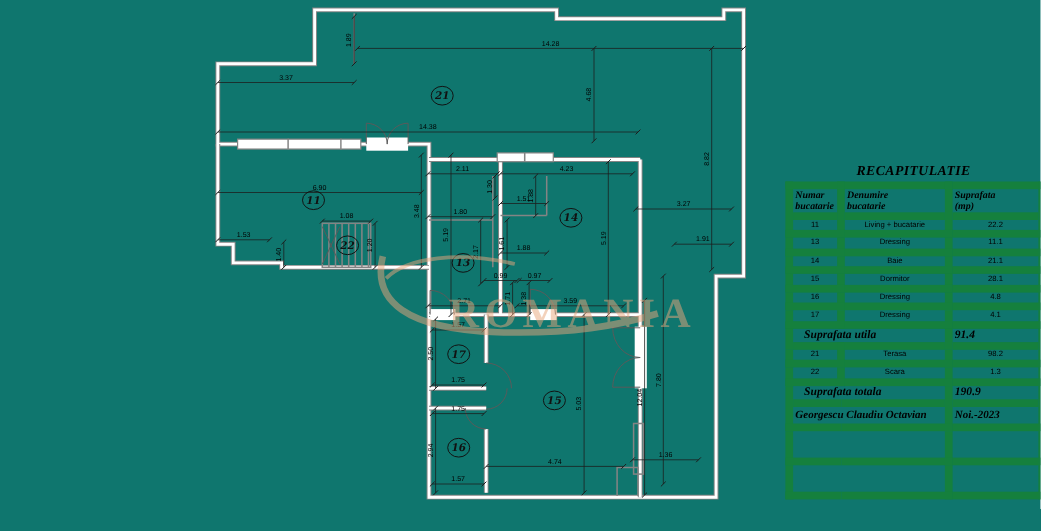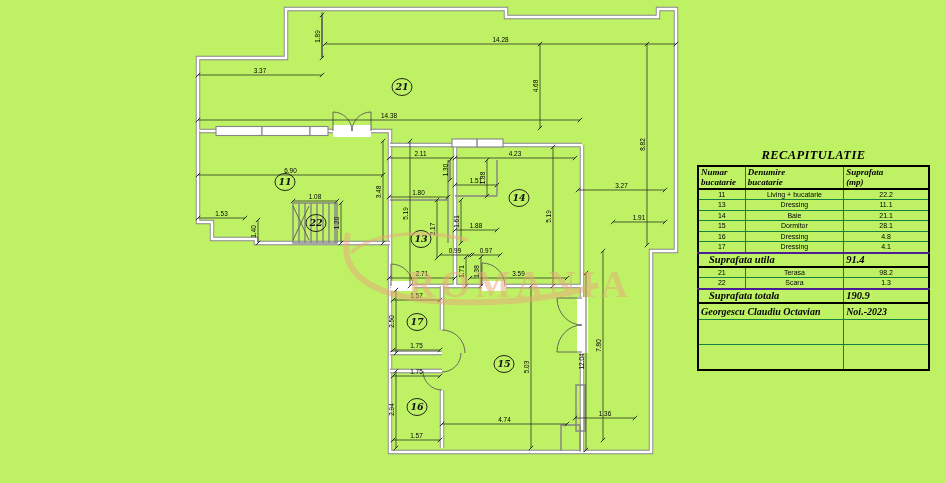--- a/index.html
+++ b/index.html
@@ -1,16 +1,16 @@
 <!DOCTYPE html>
 <html style="--wm: #e9a77c;"><head>
 <meta charset="utf-8">
 <style>
   html,body{margin:0;padding:0;background:#fff;}
-  .canvas{position:relative;width:946px;height:483px;background:#bef264;overflow:hidden;
+  .canvas{position:relative;width:946px;height:483px;background:#0f766e;overflow:hidden;
           font-family:"Liberation Sans",sans-serif;}
   svg{position:absolute;left:0;top:0;}
 
   
   .wallO{stroke:#848484;stroke-width:4.4;fill:none;stroke-linecap:butt;stroke-linejoin:miter;}
   .wallI{stroke:#ffffff;stroke-width:2.6;fill:none;stroke-linecap:butt;stroke-linejoin:miter;}
   .wallT{stroke:#848484;stroke-width:1.4;fill:none;}
   .gap{fill:#ffffff;stroke:none;}
   .win{stroke:#848484;stroke-width:1.1;fill:#ffffff;}
   .door{stroke:#5a5a5a;stroke-width:0.9;fill:none;}
@@ -25,25 +25,25 @@
   .roomt{font-family:"DejaVu Serif",serif;font-style:italic;font-weight:bold;
          font-size:9.5px;fill:#111;text-anchor:middle;}
 
   
   .wm{opacity:0.5;}
   .wmtx{font-family:"Liberation Serif",serif;font-weight:bold;font-size:38px;
         letter-spacing:5px;fill:var(--wm,#e9a77c);}
   .wmsw{stroke:var(--wm,#e9a77c);fill:none;}
 
   
-  .recap{position:absolute;left:697px;top:148px;width:233px;font-family:"Liberation Serif",serif;color:#000;}
+  .recap{position:absolute;left:714px;top:148px;width:233px;font-family:"Liberation Serif",serif;color:#000;}
   .recap-title{text-align:center;font-weight:bold;font-style:italic;font-size:12.5px;
                letter-spacing:.4px;margin:0 0 2px 0;}
   table.rt{border-collapse:collapse;width:100%;table-layout:fixed;border:2px solid #000;}
-  table.rt td{border:1px solid #15803d;padding:0 2px;overflow:hidden;white-space:nowrap;}
+  table.rt td{border:7px solid #15803d;padding:0 2px;overflow:hidden;white-space:nowrap;}
   tr.hd td{font-style:italic;font-weight:bold;font-size:9px;line-height:1.15;height:20px;
            border-bottom:2px solid #000;vertical-align:top;}
   tr.r td{font-family:"Liberation Sans",sans-serif;font-size:7px;height:9.5px;
           text-align:center;line-height:1;}
   tr.sum td{font-style:italic;font-weight:bold;font-size:10.5px;height:12px;
             border-top:2px solid #4c1d95;border-bottom:2px solid #000;}
   tr.sum td.lab{padding-left:10px;}
   tr.sum td.val{text-align:left;}
   tr.sig td{font-style:italic;font-weight:bold;font-size:10px;height:15px;}
   tr.empty td{height:24px;}

